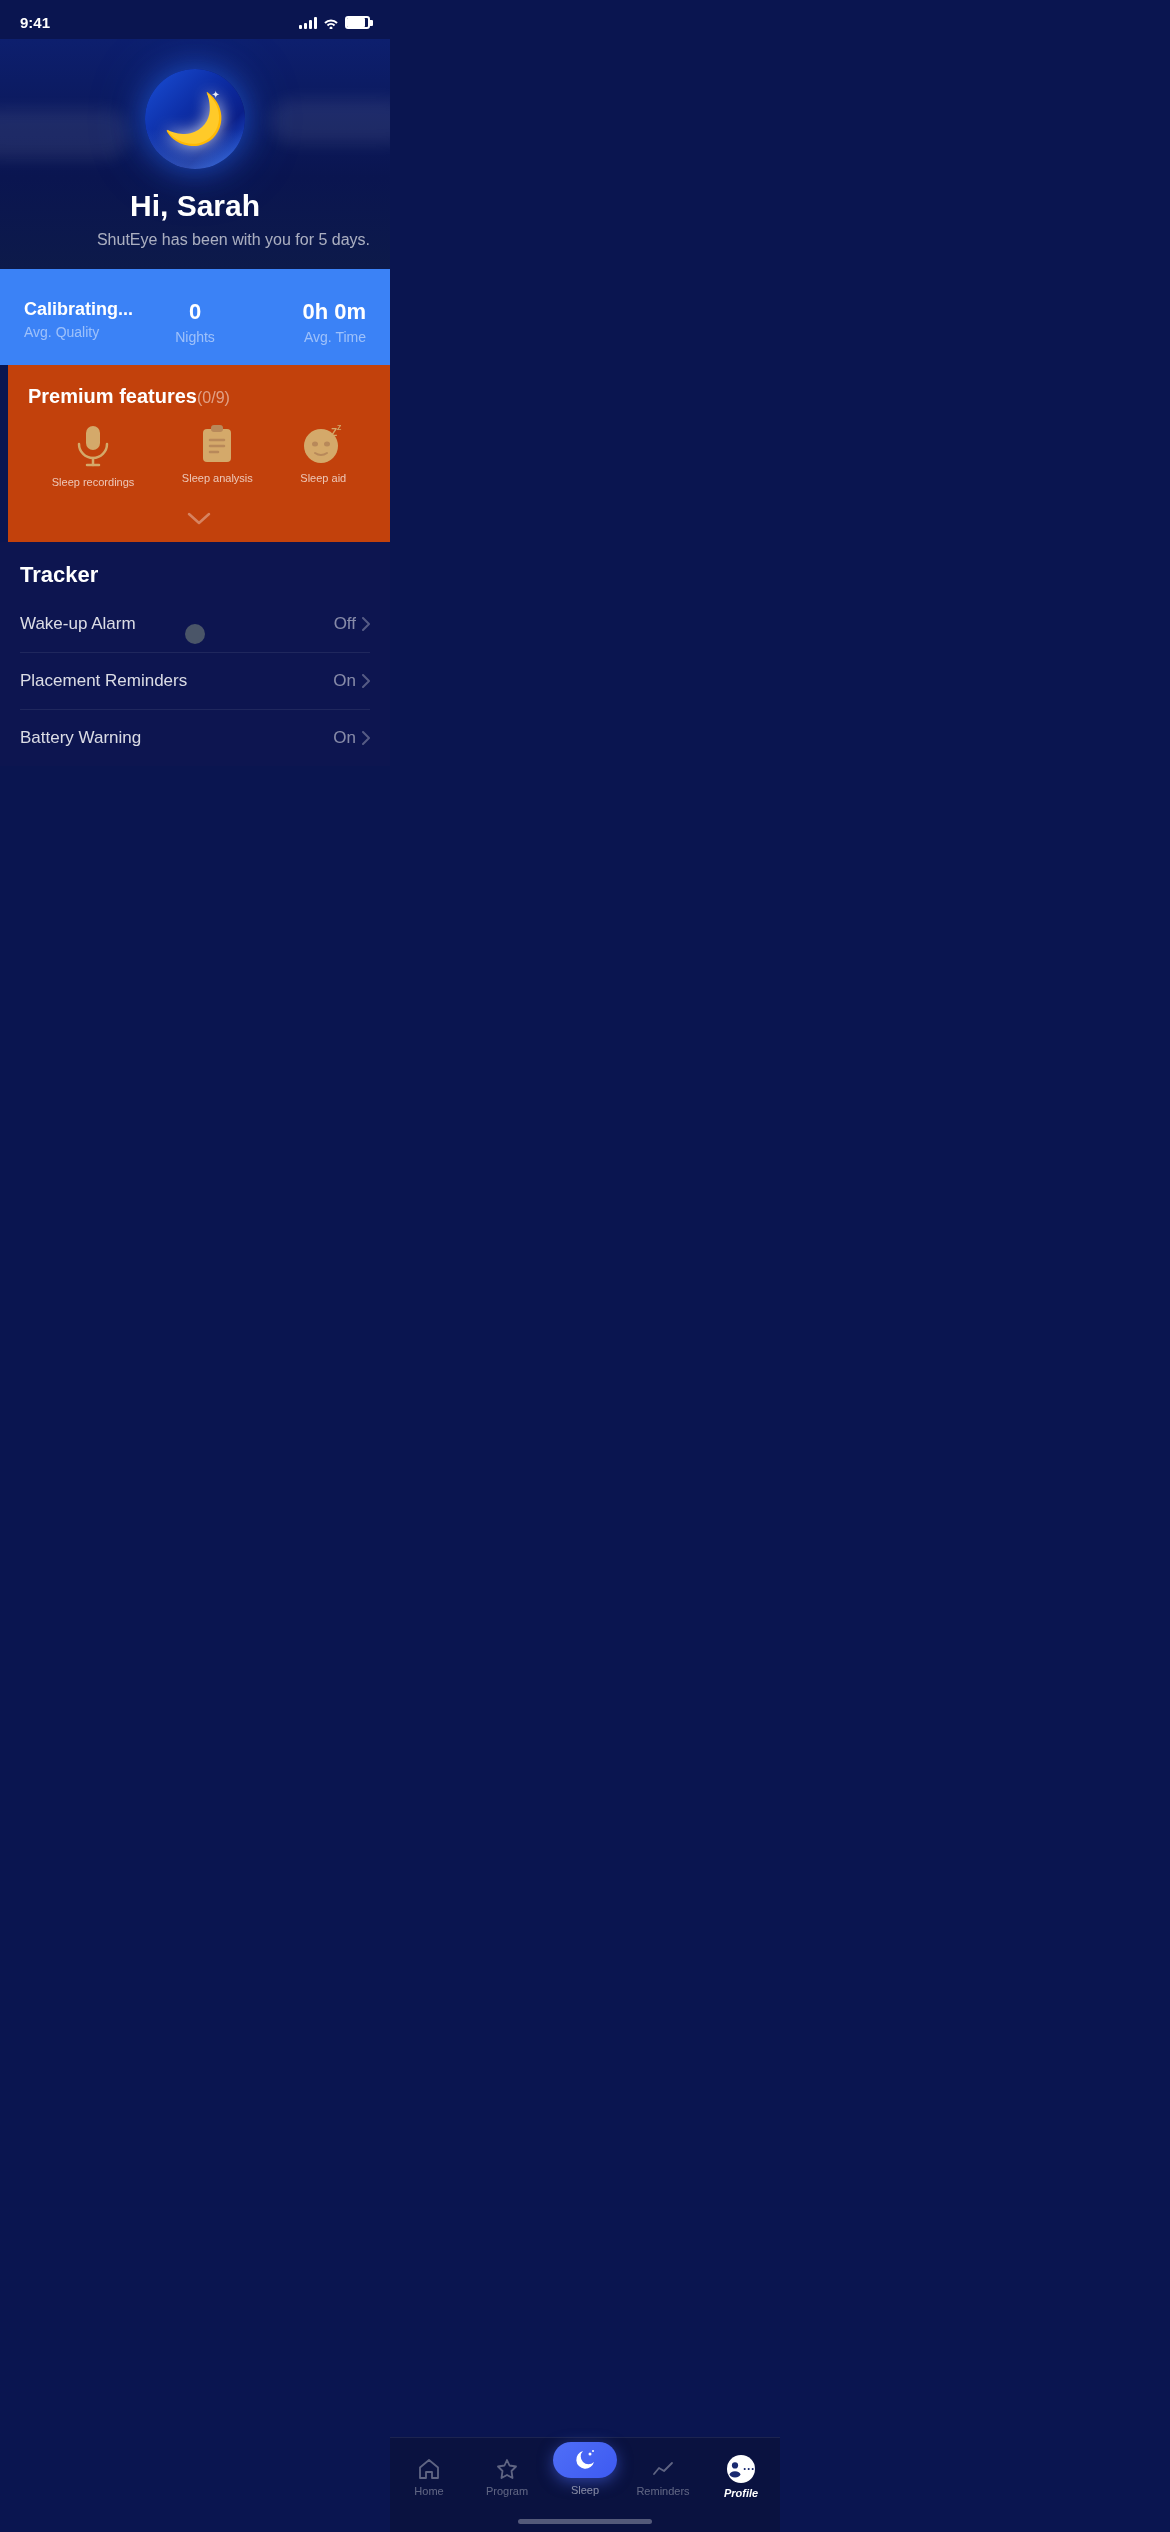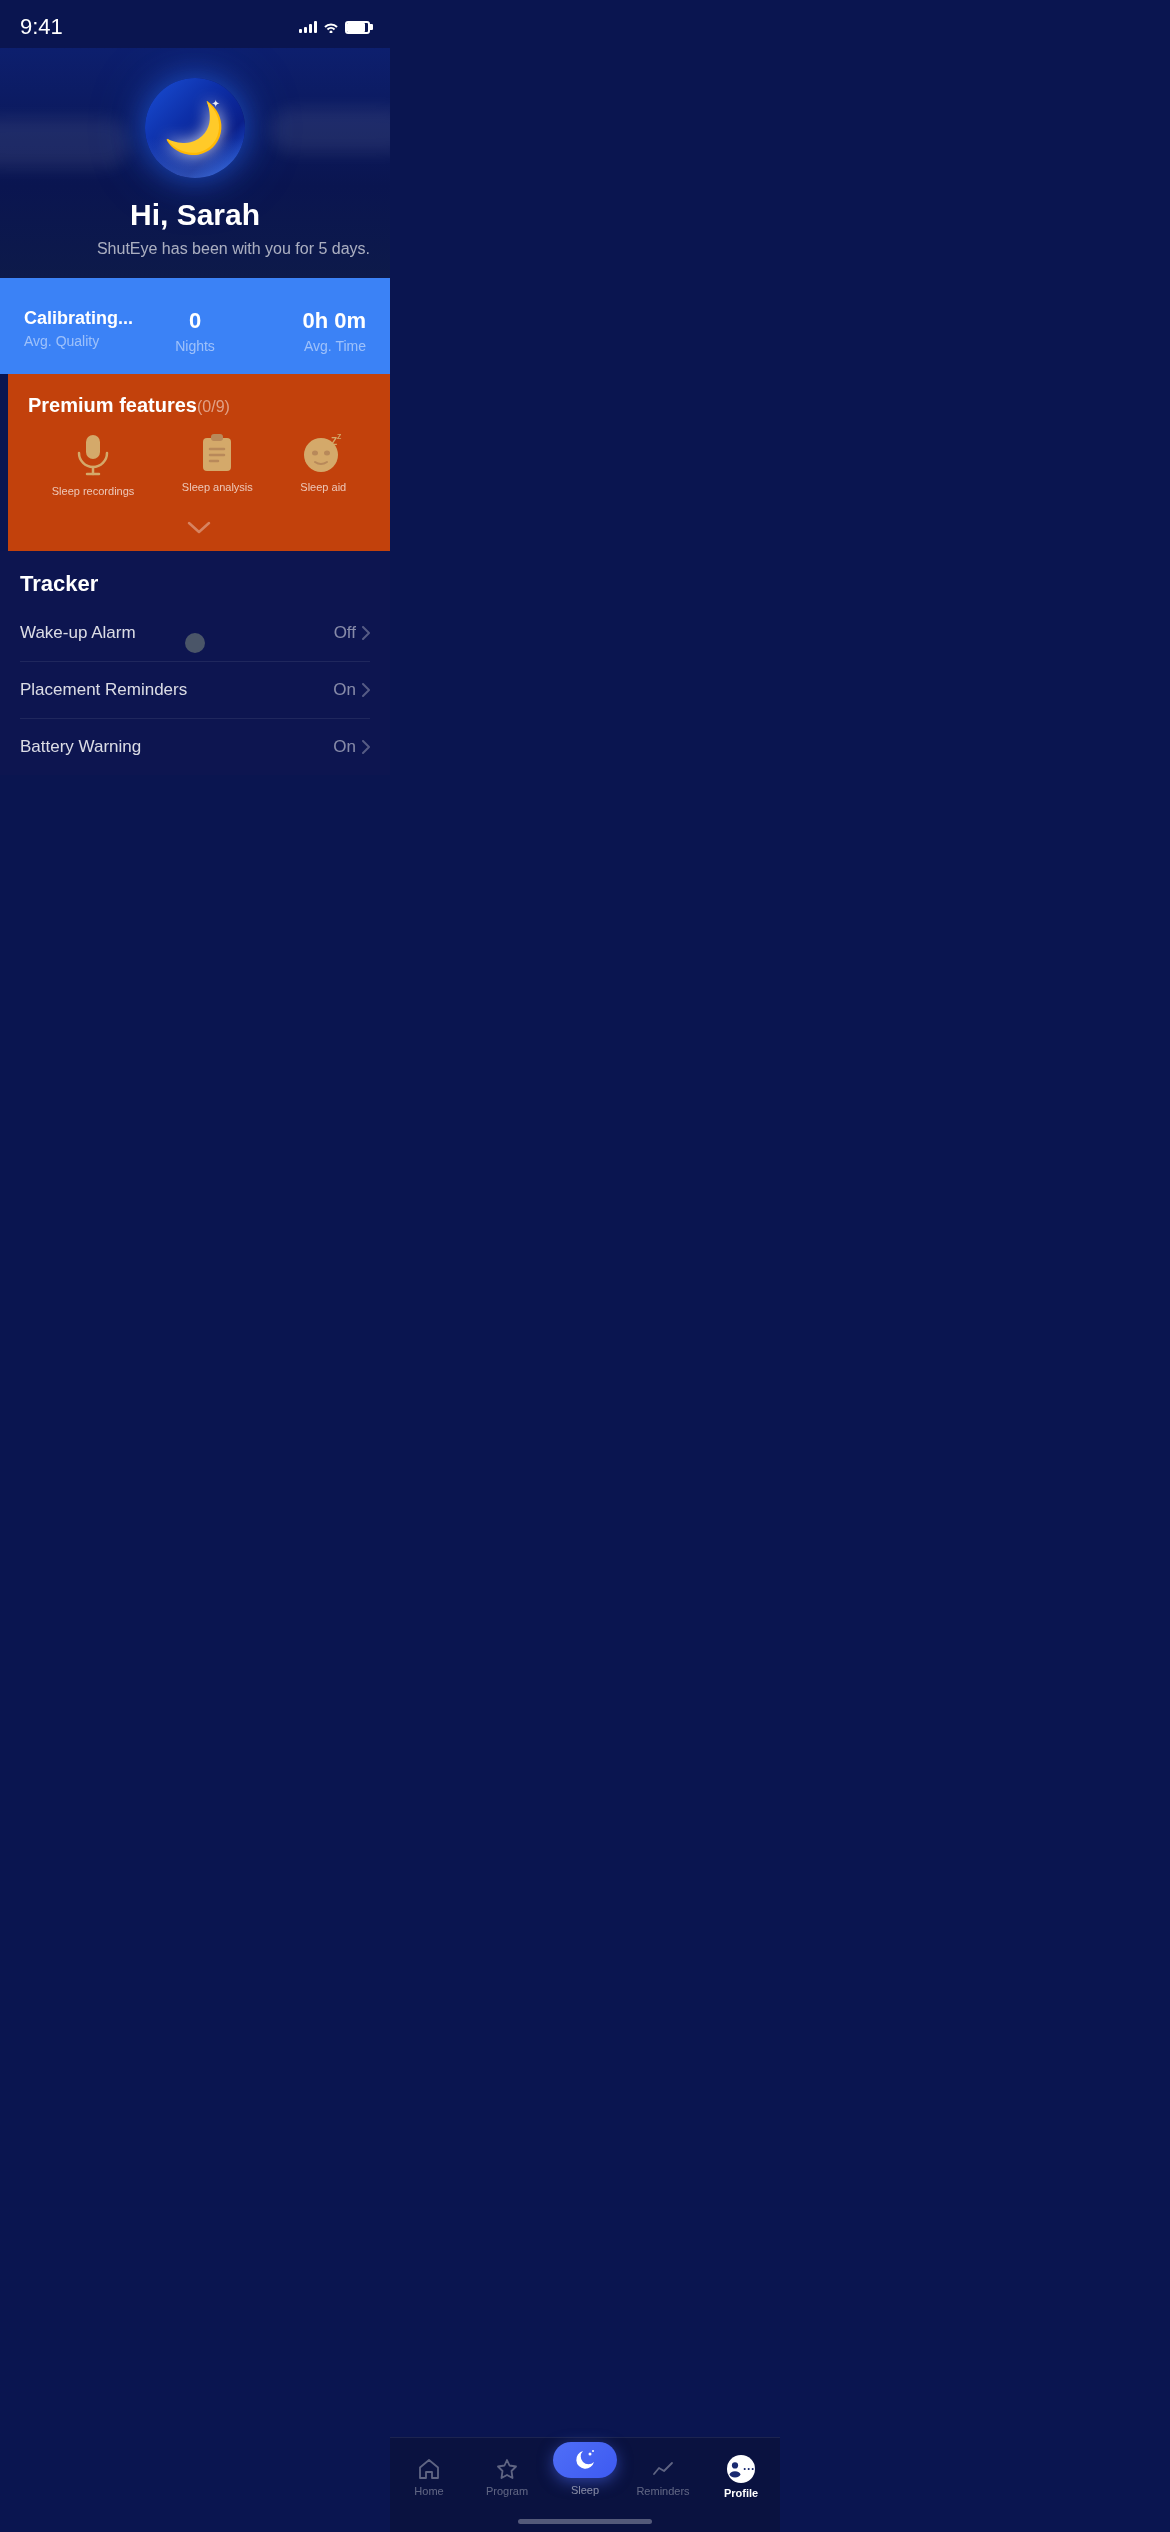--- a/index.html
+++ b/index.html
@@ -19,22 +19,22 @@
     .status-bar {
       display: flex;
       justify-content: space-between;
       align-items: center;
       padding: 14px 20px 8px;
       position: relative;
       z-index: 10;
     }
 
     .status-time {
-      font-size: 22px;
-      font-weight: 400;
+      font-size: 15px;
+      font-weight: 700;
       color: white;
     }
 
     .status-icons {
       display: flex;
       align-items: center;
       gap: 6px;
     }
 
     .signal-bars {
@@ -343,20 +343,21 @@
 
     .nav-label {
       font-size: 11px;
       color: rgba(255,255,255,0.35);
       font-weight: 400;
     }
 
     .nav-item.active .nav-label {
       color: white;
       font-weight: 600;
+      font-style: italic;
     }
 
     
     .sleep-nav-btn {
       width: 64px;
       height: 36px;
       background: linear-gradient(135deg, #4f6ef7 0%, #3d5af1 100%);
       border-radius: 18px;
       display: flex;
       align-items: center;

